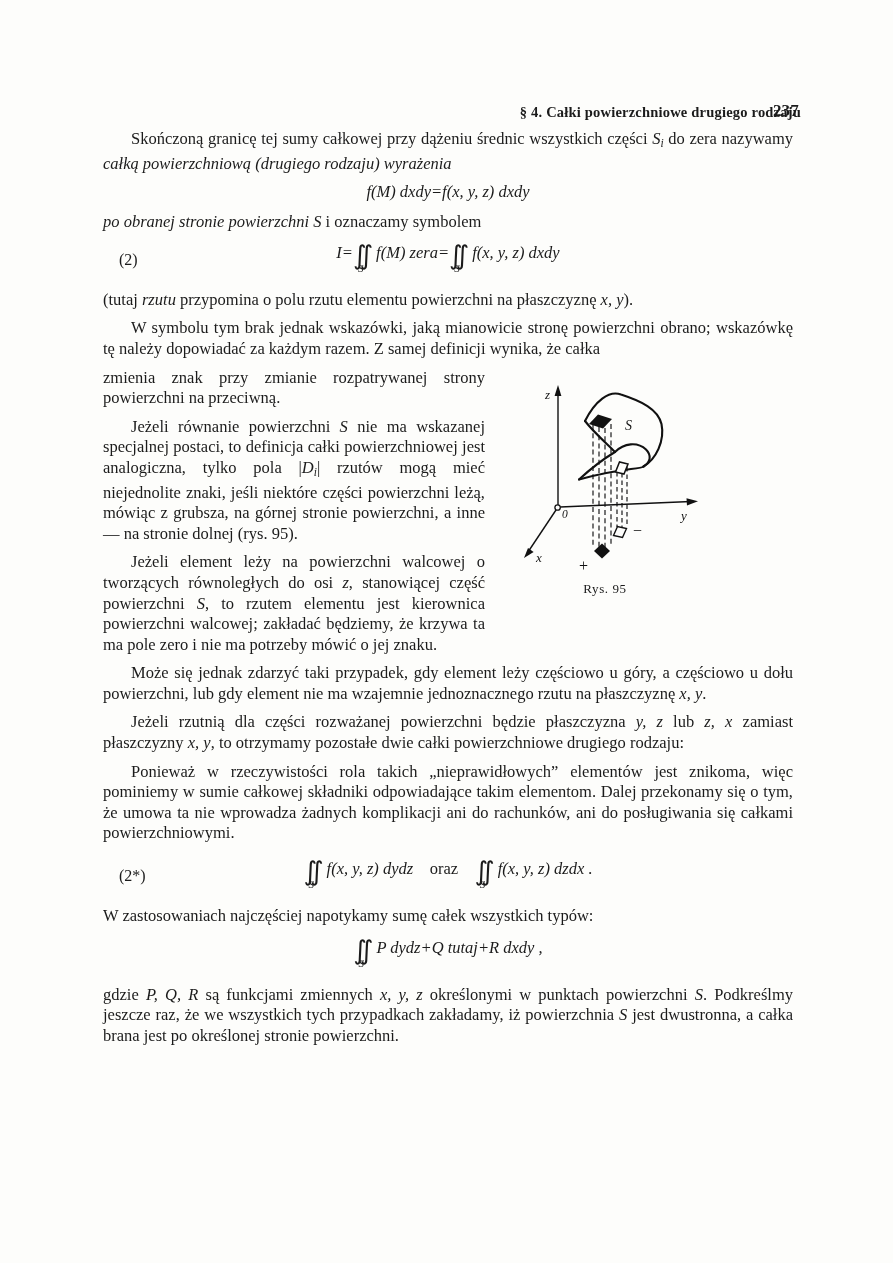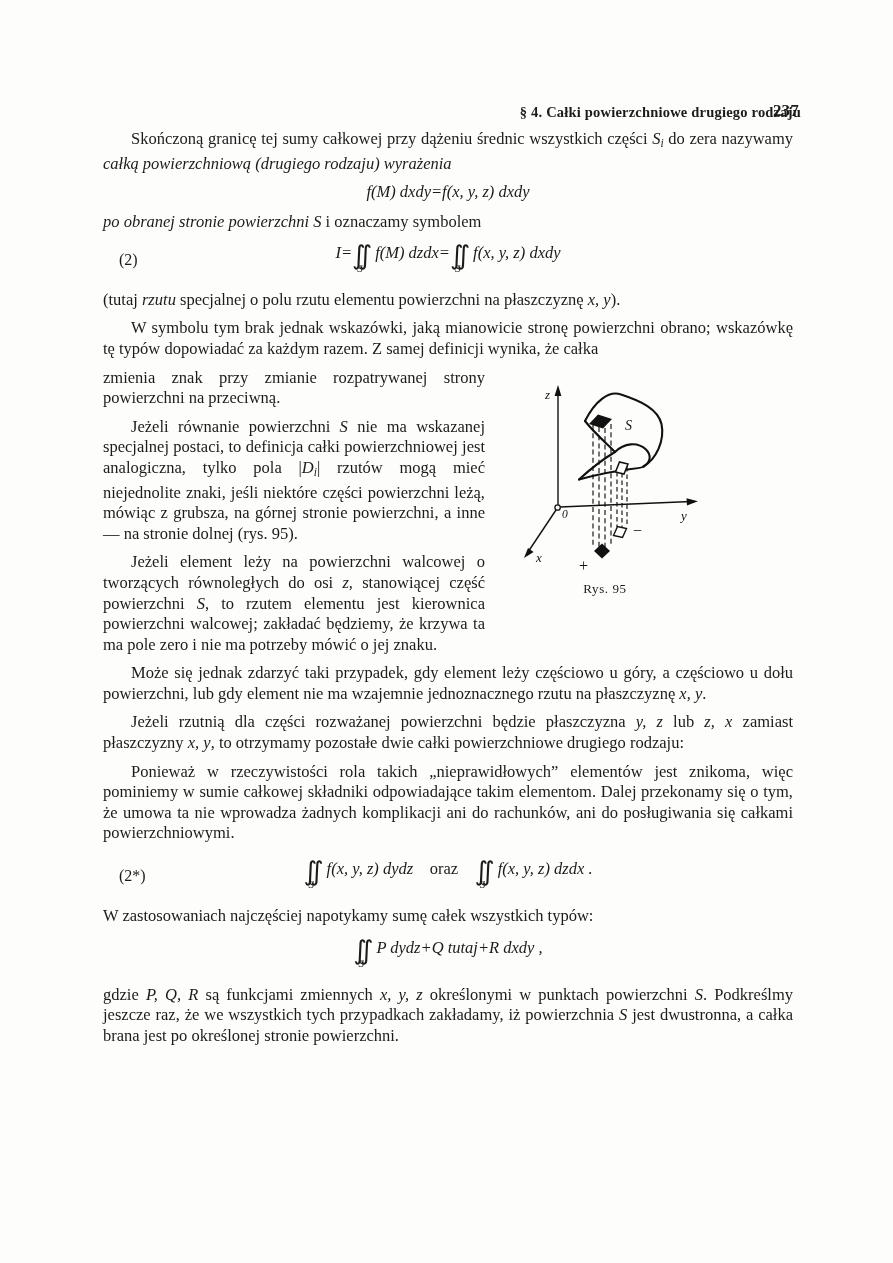--- a/index.html
+++ b/index.html
@@ -61,25 +61,25 @@
     <p class="body ind mt1"><span>Skończoną granicę tej sumy całkowej przy dążeniu średnic wszystkich części </span><span class="it">S</span><span class="sub">i</span><span> do zera nazywamy </span><span class="it">całką powierzchniową (drugiego rodzaju) wyrażenia</span></p>
 
     <div class="eq-row eq1">
       <span class="eq-math"><span class="it">f(M) dxdy=f(x, y, z) dxdy</span></span>
     </div>
 
     <p class="body"><span class="it">po obranej stronie powierzchni S</span><span> i oznaczamy symbolem</span></p>
 
     <div class="eq-row eq2">
       <span class="eq-label">(2)</span>
-      <span class="eq-math"><span class="it">I=</span><span class="bigint">∫∫</span><span class="intsub">S</span><span class="it">f(M) dzdx=</span><span class="bigint">∫∫</span><span class="intsub">S</span><span class="it">f(x, y, z) dxdy</span></span>
+      <span class="eq-math"><span class="it">I=</span><span class="bigint">∫∫</span><span class="intsub">S</span><span class="it">f(M) zera=</span><span class="bigint">∫∫</span><span class="intsub">S</span><span class="it">f(x, y, z) dxdy</span></span>
     </div>
 
-    <p class="body p3"><span>(tutaj </span><span class="it">rzutu</span><span> specjalnej o polu rzutu elementu powierzchni na płaszczyznę </span><span class="it">x, y</span><span>).</span></p>
-    <p class="body ind"><span>W symbolu tym brak jednak wskazówki, jaką mianowicie stronę powierzchni obrano; wskazówkę tę typów dopowiadać za każdym razem. Z samej definicji wynika, że całka</span></p>
+    <p class="body p3"><span>(tutaj </span><span class="it">rzutu</span><span> przypomina o polu rzutu elementu powierzchni na płaszczyznę </span><span class="it">x, y</span><span>).</span></p>
+    <p class="body ind"><span>W symbolu tym brak jednak wskazówki, jaką mianowicie stronę powierzchni obrano; wskazówkę tę należy dopowiadać za każdym razem. Z samej definicji wynika, że całka</span></p>
 
     <div class="wrap-row">
       <div class="narrow">
         <p class="body"><span>zmienia znak przy zmianie rozpatrywanej strony powierzchni na przeciwną.</span></p>
         <p class="body ind"><span>Jeżeli równanie powierzchni </span><span class="it">S</span><span> nie ma wskazanej specjalnej postaci, to definicja całki powierzchniowej jest analogiczna, tylko pola |</span><span class="it">D</span><span class="sub">i</span><span>| rzutów mogą mieć niejednolite znaki, jeśli niektóre części powierzchni leżą, mówiąc z grubsza, na górnej stronie powierzchni, a inne — na stronie dolnej (rys. 95).</span></p>
         <p class="body ind"><span>Jeżeli element leży na powierzchni walcowej o tworzących równoległych do osi </span><span class="it">z</span><span>, stanowiącej część powierzchni </span><span class="it">S</span><span>, to rzutem elementu jest kierownica powierzchni walcowej; zakładać będziemy, że krzywa ta ma pole zero i nie ma potrzeby mówić o jej znaku.</span></p>
       </div>
 
       <div class="figurebox">
         <svg width="200" height="198" viewBox="0 0 200 198">

